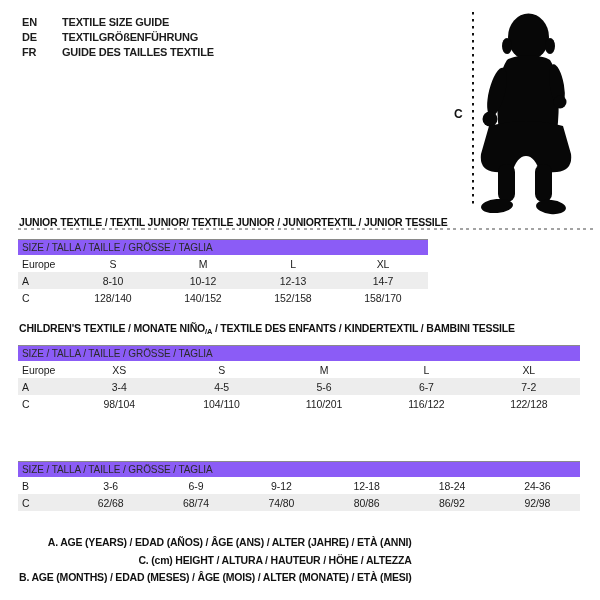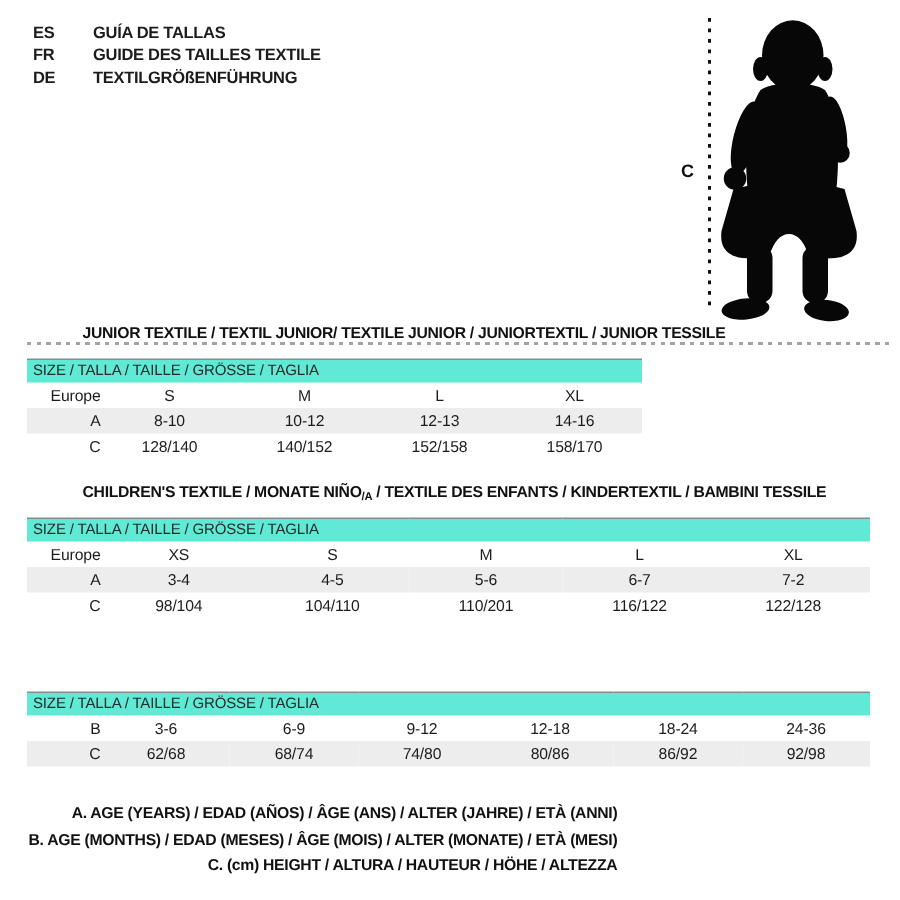--- a/index.html
+++ b/index.html
@@ -18,55 +18,55 @@
   .figure{position:absolute;left:445px;top:4px;width:152px;height:226px;}
   .figure svg{position:absolute;left:0;top:0;}
   .figure-label{position:absolute;left:9px;top:103px;font-size:12px;font-weight:bold;color:#111;}
 
   
   .floor-line{position:absolute;left:18px;top:228px;width:577px;height:2px;
     background:repeating-linear-gradient(90deg,#a3a3a3 0 3px,transparent 3px 6.5px);}
 
   
   .section-title{position:absolute;left:19px;font-size:10.5px;font-weight:bold;
-    letter-spacing:-0.2px;color:#111;white-space:nowrap;line-height:15px;margin-left:36px;}
+    letter-spacing:-0.2px;color:#111;white-space:nowrap;line-height:15px;}
   .subscript{font-size:7.5px;vertical-align:-2px;}
 
   
   table.tbl{position:absolute;border-collapse:collapse;table-layout:fixed;
     font-size:10.5px;color:#1c1c1c;letter-spacing:-0.1px;}
   #junior-table{top:239px;left:18px;width:410px;}
   #children-table{top:345px;left:18px;width:562px;}
   #babies-table{top:461px;left:18px;width:562px;}
-  td.size-bar{background:#5eead4;border-top:1.5px solid #8a8a8a;height:15px;
+  td.size-bar{background:#8b5cf6;border-top:1.5px solid #8a8a8a;height:15px;
     font-size:10px;padding:0 0 0 4px;color:#2a2a2a;letter-spacing:-0.1px;}
   tr.data-row{height:17px;}
   tr.alt{background:#ededed;}
-  td.row-label{text-align:right;padding-left:4px;}
+  td.row-label{text-align:left;padding-left:4px;}
   td.val{text-align:center;padding:0;}
 
   
   .footnotes{position:absolute;left:19px;top:534px;}
   .fn{font-size:10.5px;font-weight:bold;letter-spacing:-0.2px;line-height:17.5px;white-space:nowrap;color:#111;text-align:right;}
 </style>
 </head>
 <body>
 
 <div class="lang-block">
   <div class="lang-row">
-    <span class="lang-code">ES</span>
-    <span class="lang-title">GUÍA DE TALLAS</span>
+    <span class="lang-code">EN</span>
+    <span class="lang-title">TEXTILE SIZE GUIDE</span>
+  </div>
+  <div class="lang-row">
+    <span class="lang-code">DE</span>
+    <span class="lang-title">TEXTILGRÖßENFÜHRUNG</span>
   </div>
   <div class="lang-row">
     <span class="lang-code">FR</span>
     <span class="lang-title">GUIDE DES TAILLES TEXTILE</span>
-  </div>
-  <div class="lang-row">
-    <span class="lang-code">DE</span>
-    <span class="lang-title">TEXTILGRÖßENFÜHRUNG</span>
   </div>
 </div>
 
 <div class="figure">
   <svg width="152" height="226" viewBox="0 0 152 226">
     <line x1="28" y1="8" x2="28" y2="201" stroke="#111" stroke-width="2" stroke-dasharray="2.5 4.5"></line>
     <g fill="#070707">
       <ellipse cx="83.5" cy="33" rx="20.5" ry="23.5"></ellipse>
       <ellipse cx="62" cy="42" rx="5" ry="8"></ellipse>
       <ellipse cx="105" cy="42" rx="5" ry="8"></ellipse>
@@ -105,21 +105,21 @@
       <td class="val">S</td>
       <td class="val">M</td>
       <td class="val">L</td>
       <td class="val">XL</td>
     </tr>
     <tr class="data-row alt">
       <td class="row-label">A</td>
       <td class="val">8-10</td>
       <td class="val">10-12</td>
       <td class="val">12-13</td>
-      <td class="val">14-16</td>
+      <td class="val">14-7</td>
     </tr>
     <tr class="data-row">
       <td class="row-label">C</td>
       <td class="val">128/140</td>
       <td class="val">140/152</td>
       <td class="val">152/158</td>
       <td class="val">158/170</td>
     </tr>
   </tbody>
 </table>
@@ -199,15 +199,15 @@
       <td class="val">74/80</td>
       <td class="val">80/86</td>
       <td class="val">86/92</td>
       <td class="val">92/98</td>
     </tr>
   </tbody>
 </table>
 
 <div class="footnotes">
   <div class="fn">A. AGE (YEARS) / EDAD (AÑOS) / ÂGE (ANS) / ALTER (JAHRE) / ETÀ (ANNI)</div>
+  <div class="fn">C. (cm) HEIGHT / ALTURA / HAUTEUR / HÖHE / ALTEZZA</div>
   <div class="fn">B. AGE (MONTHS) / EDAD (MESES) / ÂGE (MOIS) / ALTER (MONATE) / ETÀ (MESI)</div>
-  <div class="fn">C. (cm) HEIGHT / ALTURA / HAUTEUR / HÖHE / ALTEZZA</div>
 </div>
 
 </body></html>

